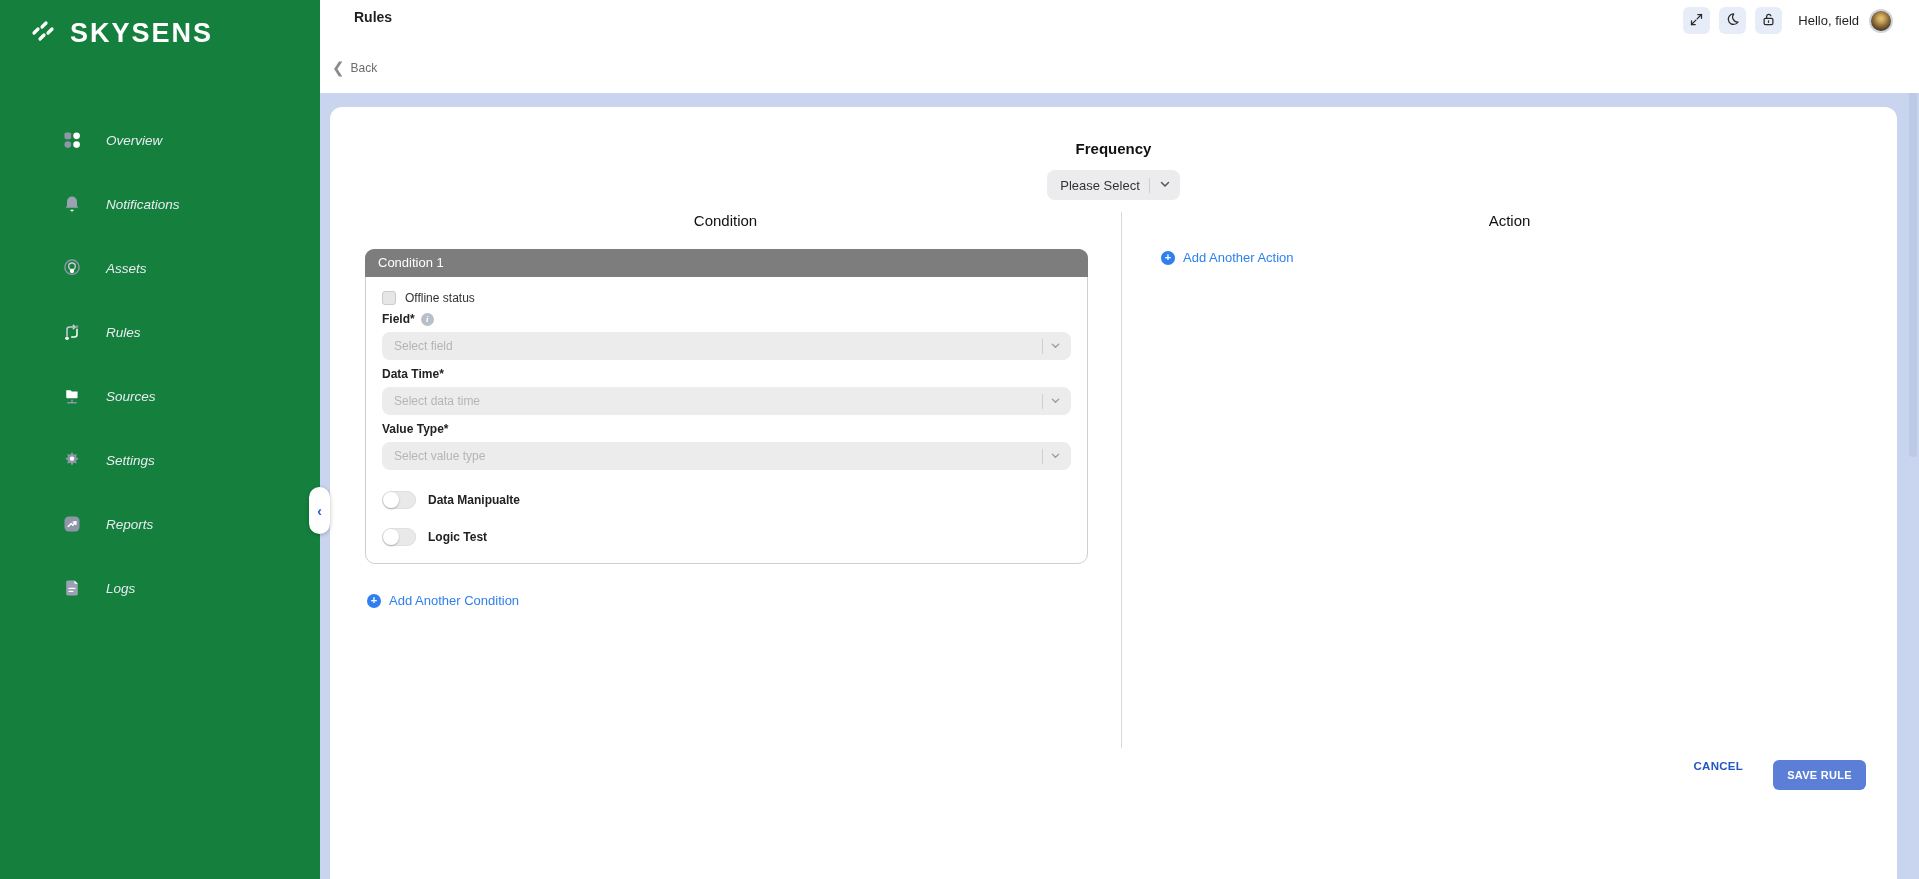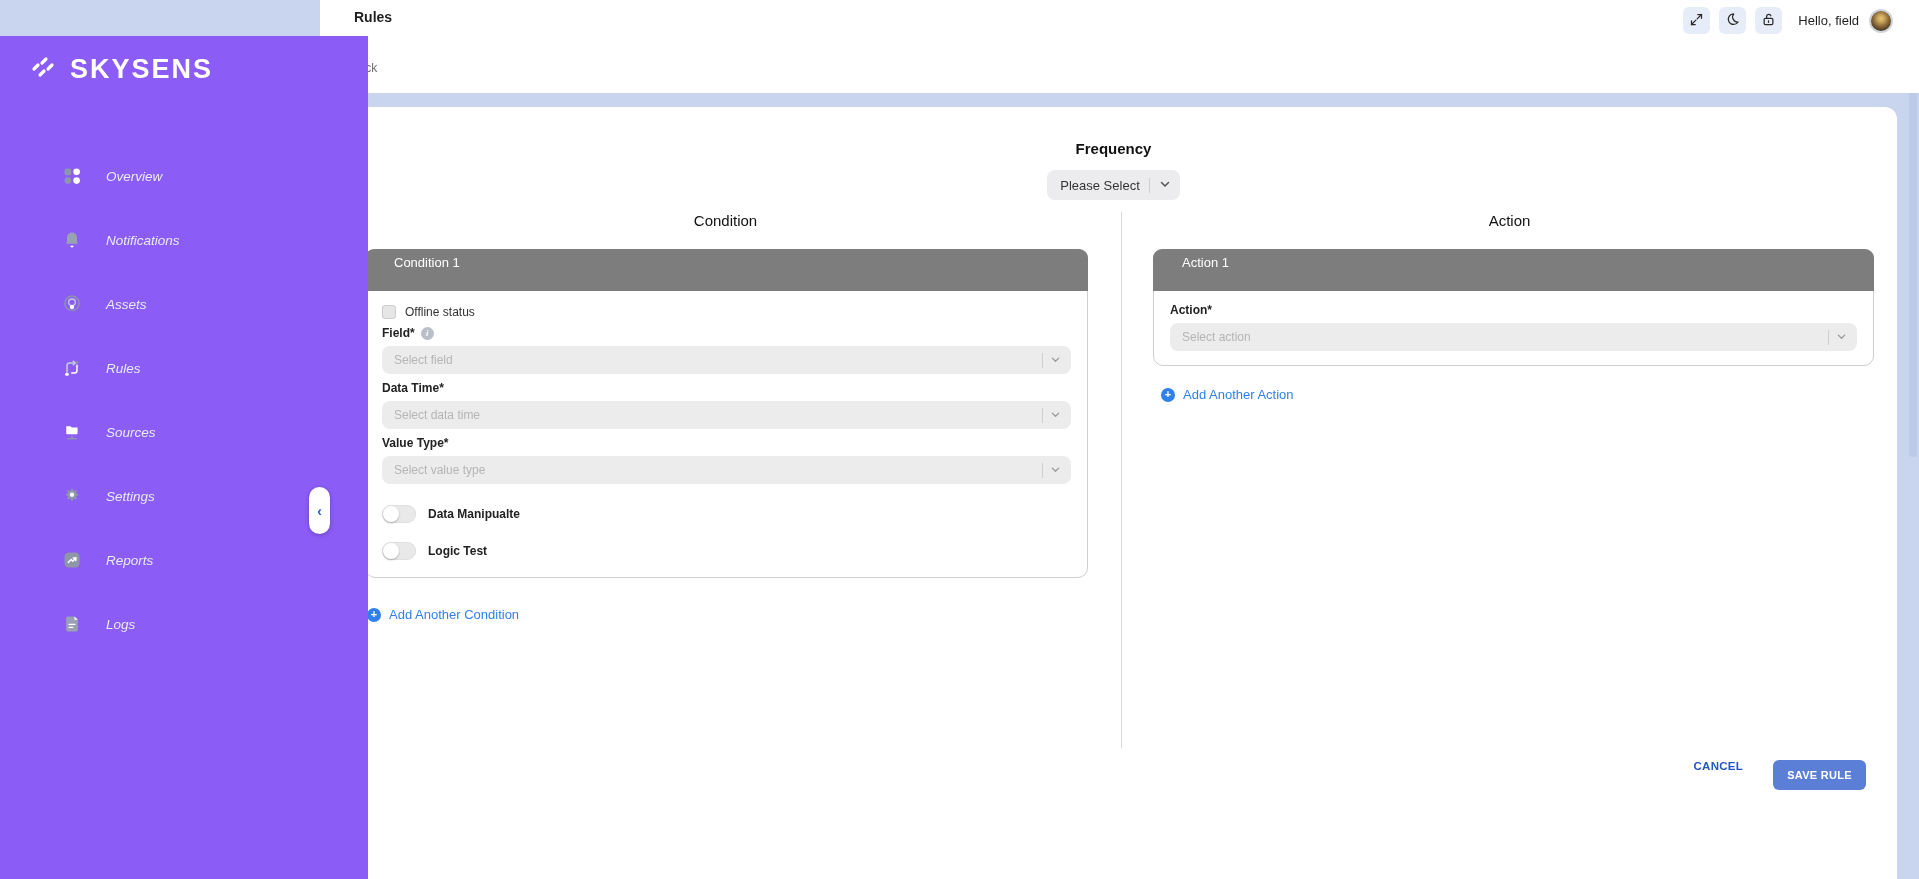--- a/index.html
+++ b/index.html
@@ -3,21 +3,21 @@
 <meta charset="utf-8">
 <style>
   * { margin:0; padding:0; box-sizing:border-box; }
   html,body { width:1919px; height:879px; }
   body {
     font-family:"Liberation Sans", sans-serif;
     position:relative; overflow:hidden; background:#c9d5ee;
   }
 
   
-  .sidebar { position:fixed; left:0; top:0; bottom:0; width:368px; background:#8b5cf6; z-index:5;margin-top:36px; }
+  .sidebar { position:fixed; left:0; top:0; bottom:0; width:320px; background:#15803d; z-index:5; }
   .logo { display:flex; align-items:center; gap:10px; padding:16px 0 0 30px; }
   .logo-text { color:#ffffff; font-size:27px; font-weight:700; letter-spacing:2px; }
   .nav { padding-top:58px; }
   .nav-item { height:64px; display:flex; align-items:center; padding-left:62px; gap:24px; cursor:pointer;font-style:italic; }
   .nav-label { color:#e9ecf2; font-size:13.5px; }
   .nav-icon { width:20px; height:20px; flex:0 0 20px; }
 
   
   .collapse-pill {
     position:fixed; left:309px; top:487px; width:21px; height:47px;
@@ -64,21 +64,21 @@
   .columns { display:flex; margin-top:12px; min-height:536px; align-items:stretch; }
   .col-left { width:791px; }
   .col-right { flex:1; border-left:1px solid #d9d9d9; }
   .section-title { text-align:center; font-size:15px; font-weight:400; color:#111111; }
 
   .rule-card { border:1px solid #cfcfcf; border-radius:10px; background:#fff; }
   .cond-card { margin:20px 33px 0 35px; }
   .act-card  { margin:20px 23px 0 31px; }
   .rule-card-head {
     background:#7d7d7d; color:#ffffff; font-size:13px;
-    border-radius:9px 9px 0 0; height:42px; line-height:28px; padding-left:29px;
+    border-radius:9px 9px 0 0; height:28px; line-height:28px; padding-left:13px;
     margin:-1px -1px 0 -1px;
   }
   .rule-card-body { padding:14px 16px 17px 16px; }
   .act-body { padding:12px 16px 14px 16px; }
 
   .checkbox-row { display:flex; align-items:center; gap:9px; }
   .checkbox { width:14px; height:14px; background:#e6e6e6; border:1px solid #cbcbcb; border-radius:3px; cursor:pointer; }
   .checkbox-label { font-size:12px; color:#333333; }
 
   .fgroup { margin-top:7px; }
@@ -365,39 +365,20 @@
 
         <div class="add-link add-cond">
           <span class="plus-circle">+</span>
           <span class="add-label">Add Another Condition</span>
         </div>
       </div>
 
       <div class="col-right">
         <div class="section-title">Action</div>
 
-        <div class="rule-card act-card">
-          <div class="rule-card-head">Action 1</div>
-          <div class="rule-card-body act-body">
-            <div class="fgroup" style="margin-top:0;">
-              <div class="flabel">Action*</div>
-              <div class="select-box">
-                <span class="placeholder">Select action</span>
-                <span class="caret-wrap">
-                  <span class="vdiv"></span>
-                  <span>
-                    <svg width="11" height="11" viewBox="0 0 24 24" fill="none" stroke="#9a9a9a" stroke-width="3" stroke-linecap="round" stroke-linejoin="round">
-                        <path d="M5 9l7 7 7-7"></path>
-                      </svg>
-                  </span>
-                </span>
-              </div>
-            </div>
-          </div>
-        </div>
 
         <div class="add-link add-act">
           <span class="plus-circle">+</span>
           <span class="add-label">Add Another Action</span>
         </div>
       </div>
 
     </div>
 
     <div class="footer-row">

